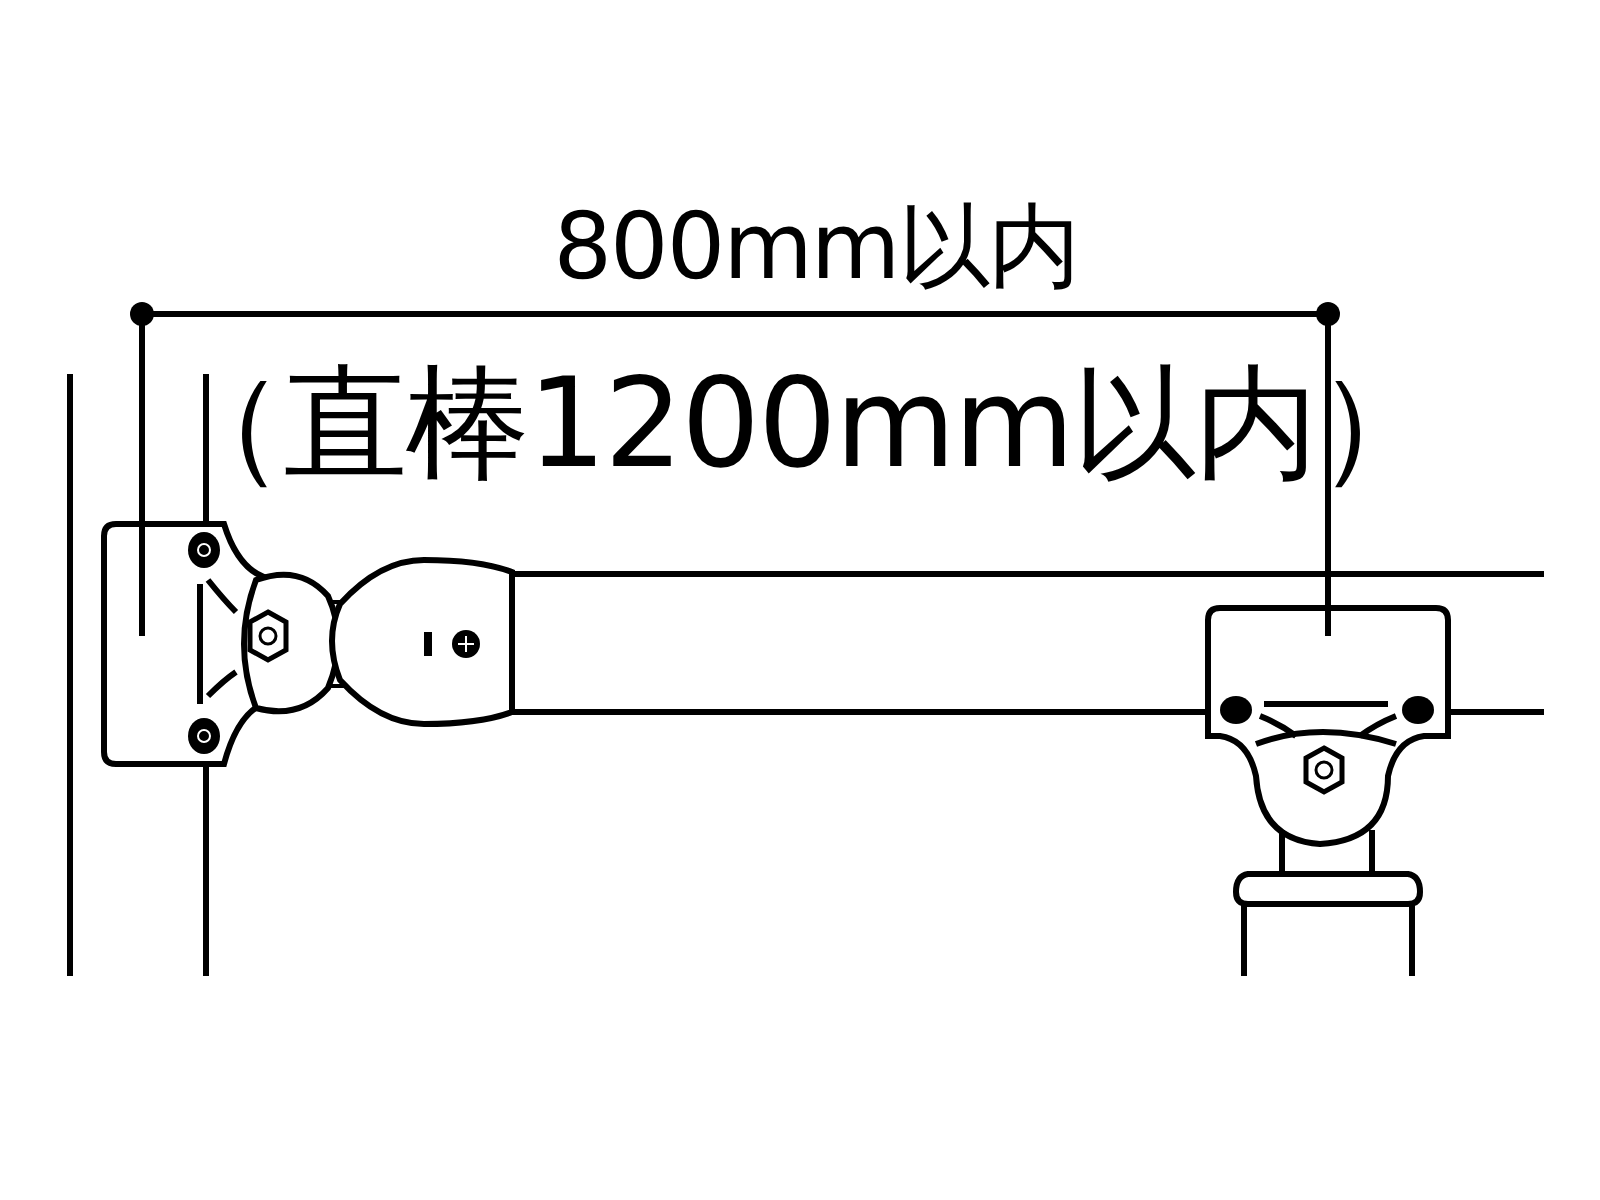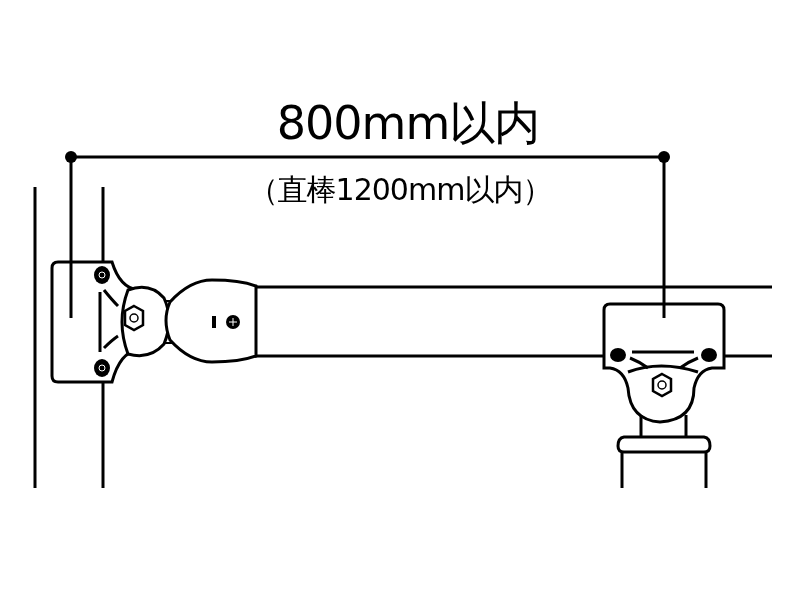--- a/index.html
+++ b/index.html
@@ -3,21 +3,21 @@
 <meta charset="utf-8">
 <style>
   html, body { margin: 0; padding: 0; background: #ffffff; }
   body { width: 800px; height: 600px; overflow: hidden; position: relative; }
   #diagram { position: absolute; left: 0; top: 0; width: 800px; height: 600px; }
   .label {
     position: absolute; left: 0; width: 800px; text-align: center;
     font-family: "DejaVu Sans", sans-serif; color: #000; white-space: nowrap;
   }
   #dim-main { top: 93px; font-size: 46px; letter-spacing: -1px; padding-left: 8px; }
-  #dim-sub { top: 170px; font-size: 30px; letter-spacing: -1px; padding-left: 0px; }
+  #dim-sub { top: 170px; font-size: 62px; letter-spacing: -1px; padding-left: 0px; }
   .ln { stroke: #000; stroke-width: 3; fill: none; stroke-linecap: butt; }
   .fill-w { fill: #fff; stroke: #000; stroke-width: 3; }
 </style>
 </head>
 <body>
 
 <svg id="diagram" viewBox="0 0 800 600" xmlns="http://www.w3.org/2000/svg">
 
   <g>
     <line class="ln" x1="71" y1="157" x2="664" y2="157"></line>

